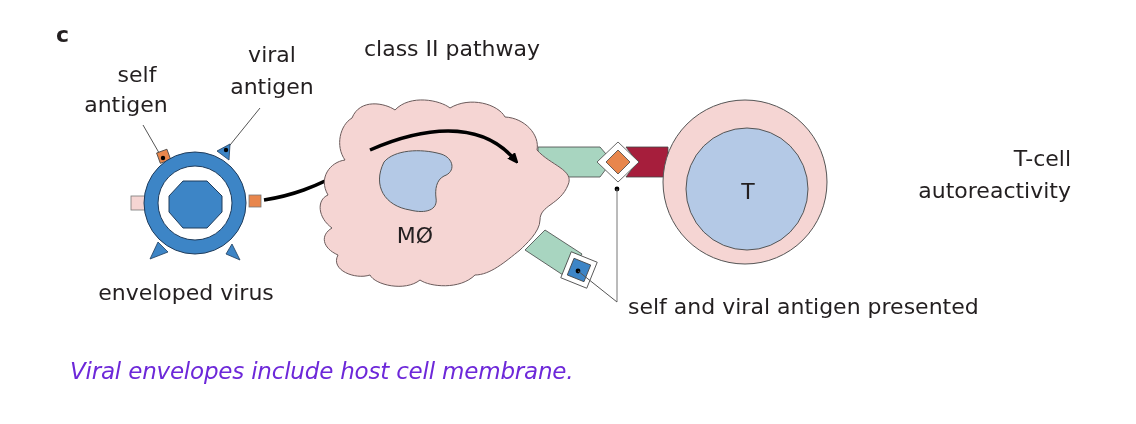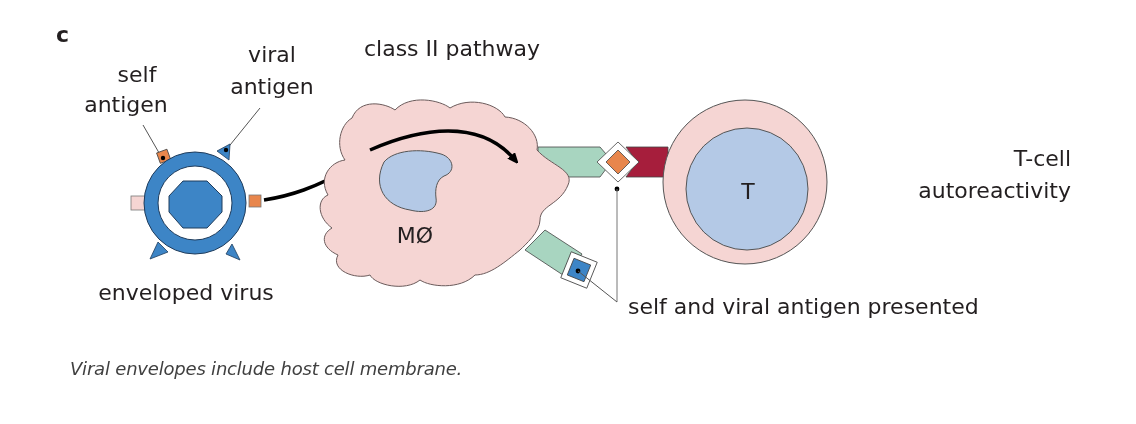--- a/index.html
+++ b/index.html
@@ -2,21 +2,21 @@
 <html><head>
 <meta charset="utf-8">
 <style>
   html, body { margin:0; padding:0; background:#ffffff; }
   body { width:1136px; height:424px; position:relative; overflow:hidden;
          font-family:"DejaVu Sans", "Liberation Sans", sans-serif; color:#231f20; }
   svg { position:absolute; left:0; top:0; }
   .lbl { font-family:"DejaVu Sans", sans-serif; font-size:22px; fill:#231f20; }
   .panel { font-family:"DejaVu Sans", sans-serif; font-size:22px; font-weight:bold; fill:#231f20; }
   .caption { position:absolute; left:70px; top:358px; font-family:"DejaVu Sans", sans-serif;
-             font-style:italic; font-size:18px; color:#404040; letter-spacing:-0.2px; }
+             font-style:italic; font-size:23px; color:#6d28d9; letter-spacing:-0.2px; }
 </style>
 </head>
 <body>
 
 <svg width="1136" height="424" viewBox="0 0 1136 424">
   <defs>
     <marker id="arrowhead" markerWidth="10" markerHeight="10" refX="6" refY="5" orient="auto" markerUnits="userSpaceOnUse">
       <path d="M0,0 L12,5 L0,10 Z" fill="#000"></path>
     </marker>
   </defs>

